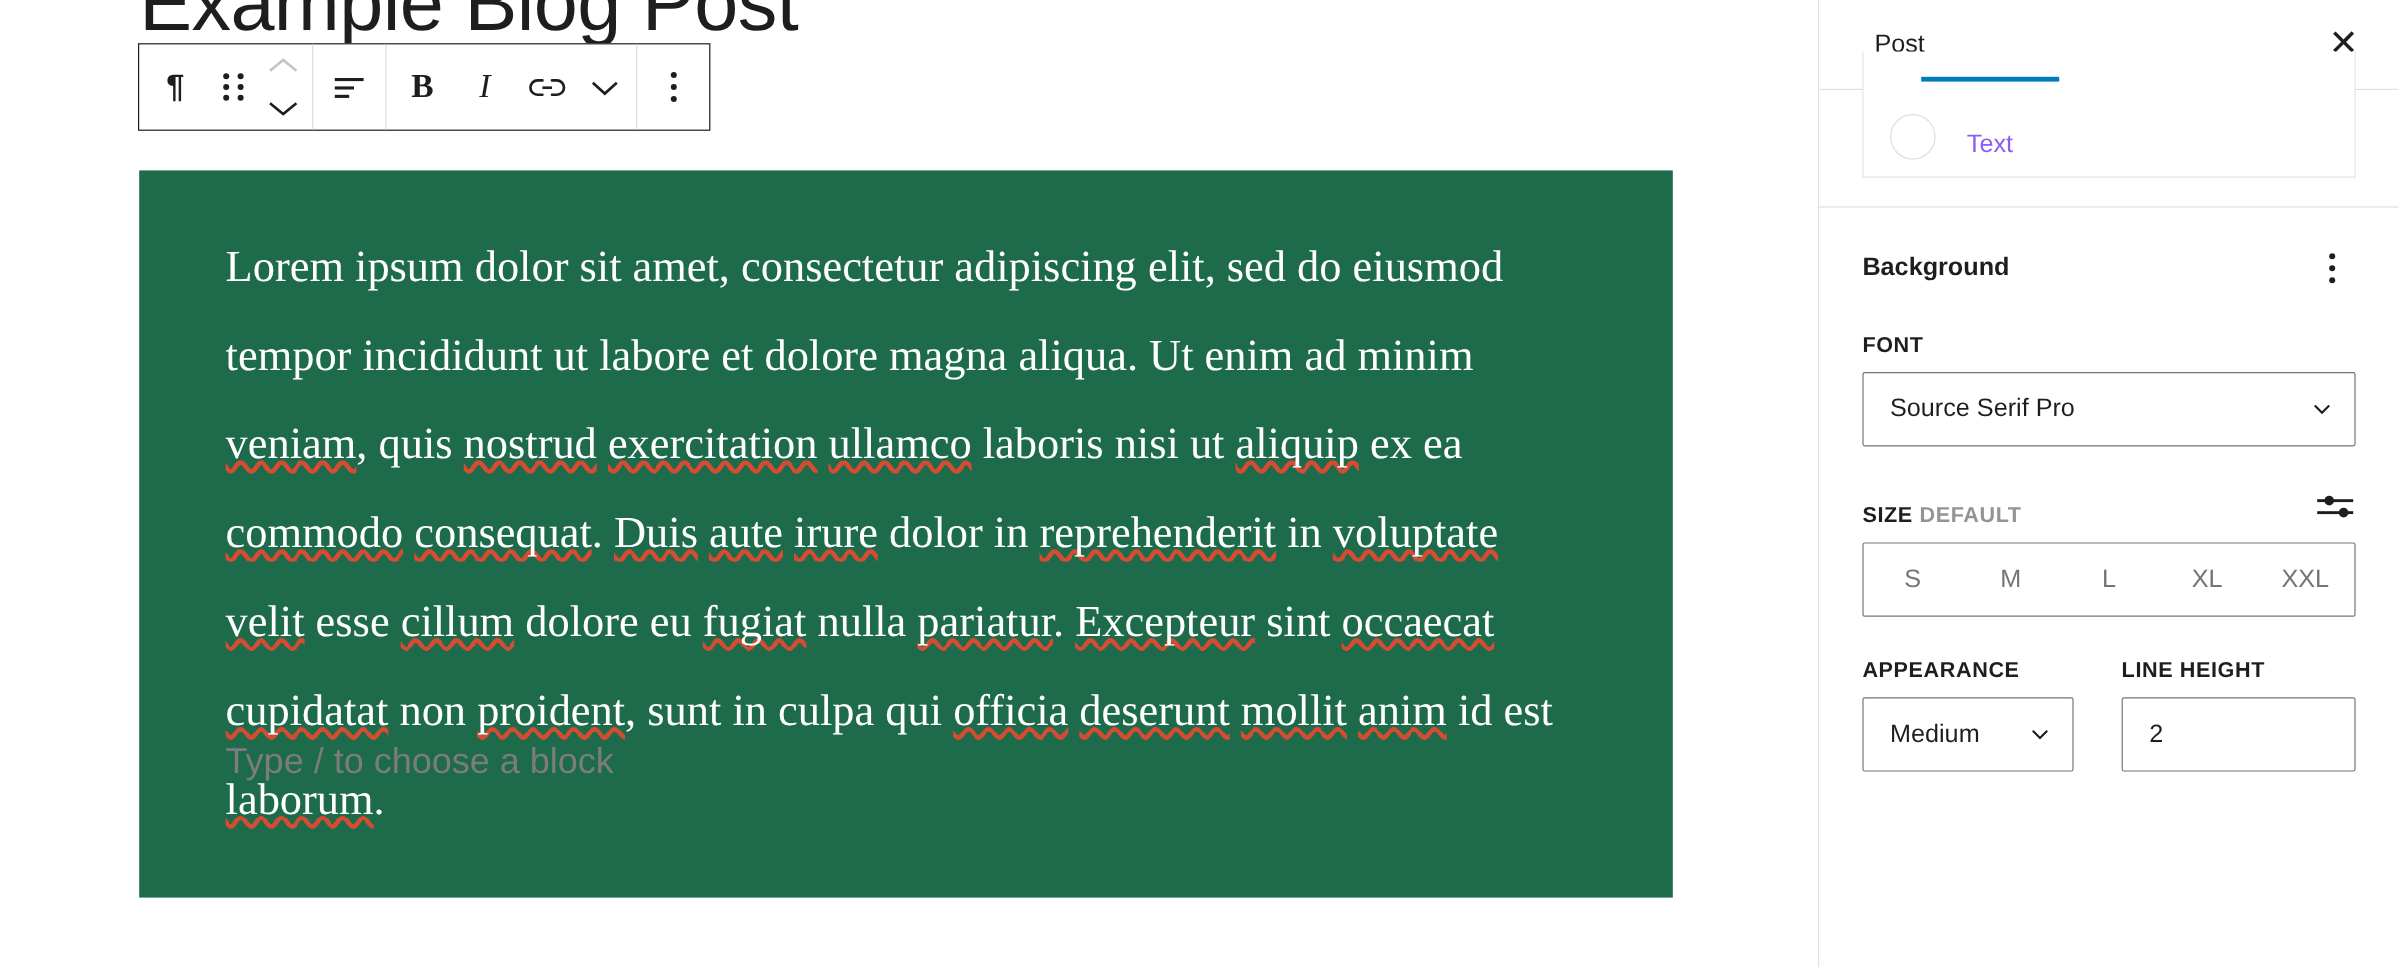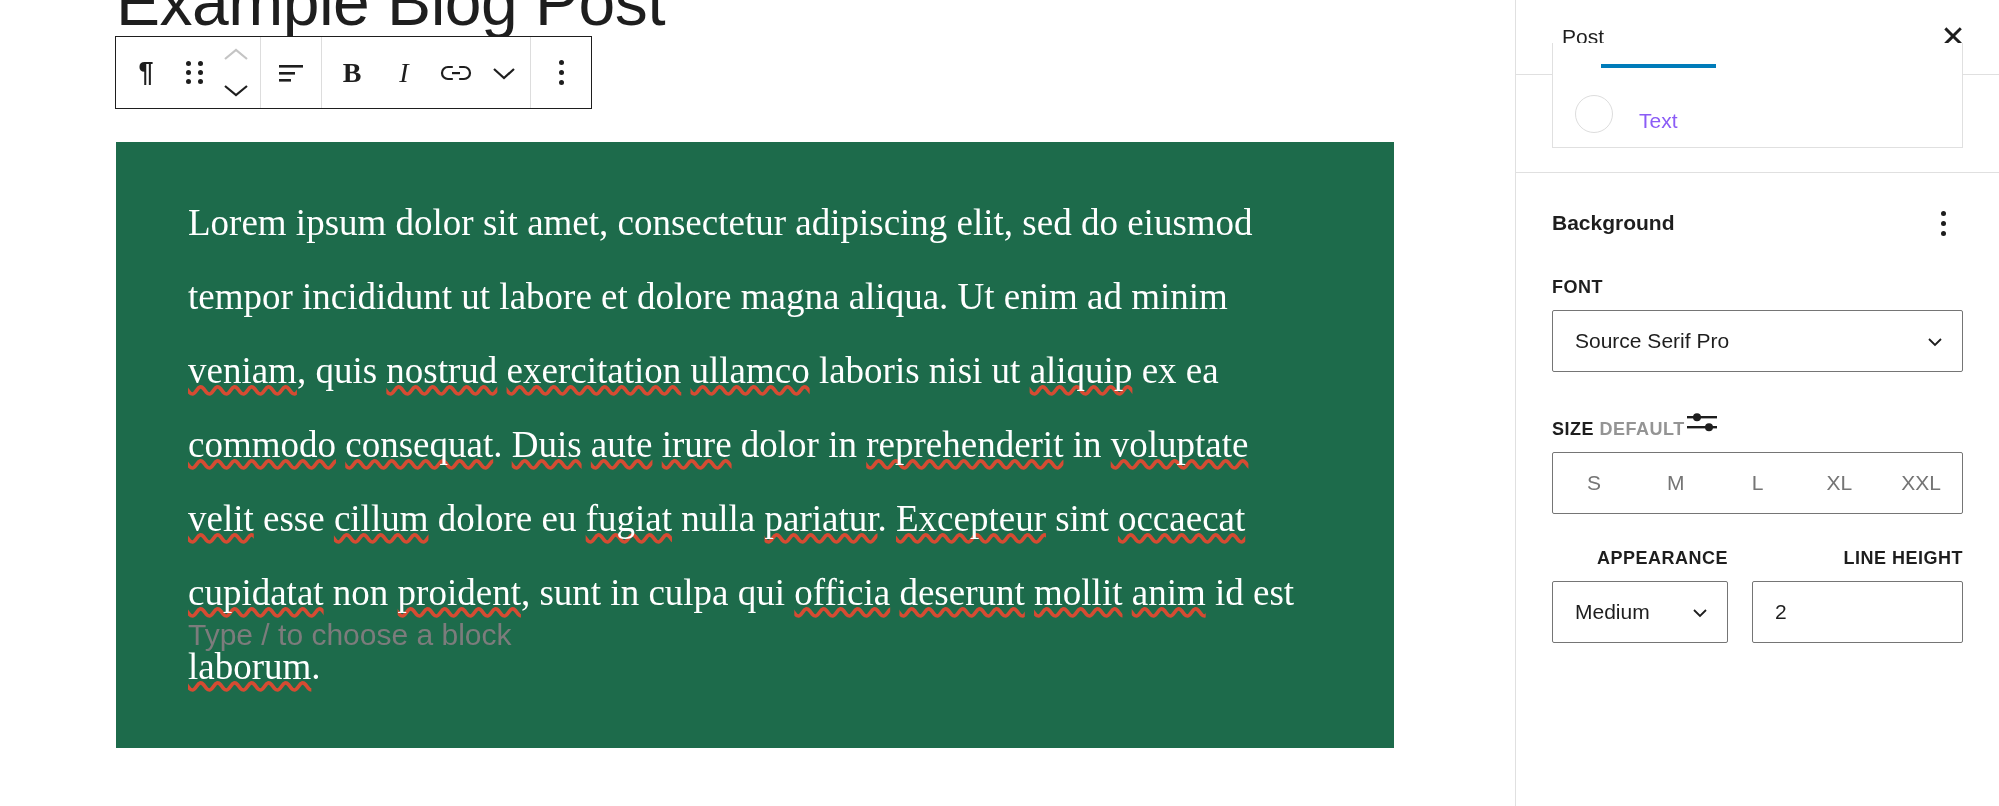--- a/index.html
+++ b/index.html
@@ -216,40 +216,40 @@
     font-size: 21px; color: #1e1e1e;
     background: #fff; cursor: pointer;
   }
   .select-box .chev {
     position: absolute; right: 18px; top: 50%;
     transform: translateY(-50%);
     width: 18px; height: 18px;
   }
 
   #size-row {
-    display: flex; align-items: flex-end; justify-content: flex-start;
+    display: flex; align-items: flex-end; justify-content: space-between;
     margin-top: 34px; margin-bottom: 12px;
   }
   #size-buttons {
     display: flex;
     border: 1px solid #757575;
     border-radius: 2px;
     height: 62px;
     overflow: hidden;
   }
   .size-btn {
     flex: 1 1 0;
     display: flex; align-items: center; justify-content: center;
     font-size: 21px; color: #757575;
     background: none; border: none; cursor: pointer;
     font-family: "Liberation Sans", sans-serif;
   }
 
   #appearance-row {
-    display: flex; gap: 24px; margin-top: 34px; text-align: right;
+    display: flex; gap: 40px; margin-top: 34px;
   }
   #appearance-col { flex: 0 0 176px; }
   #lineheight-col { flex: 1 1 auto; }
   .num-box {
     height: 62px;
     border: 1px solid #757575;
     border-radius: 2px;
     display: flex; align-items: center;
     padding: 0 22px;
     font-size: 21px; color: #1e1e1e;

